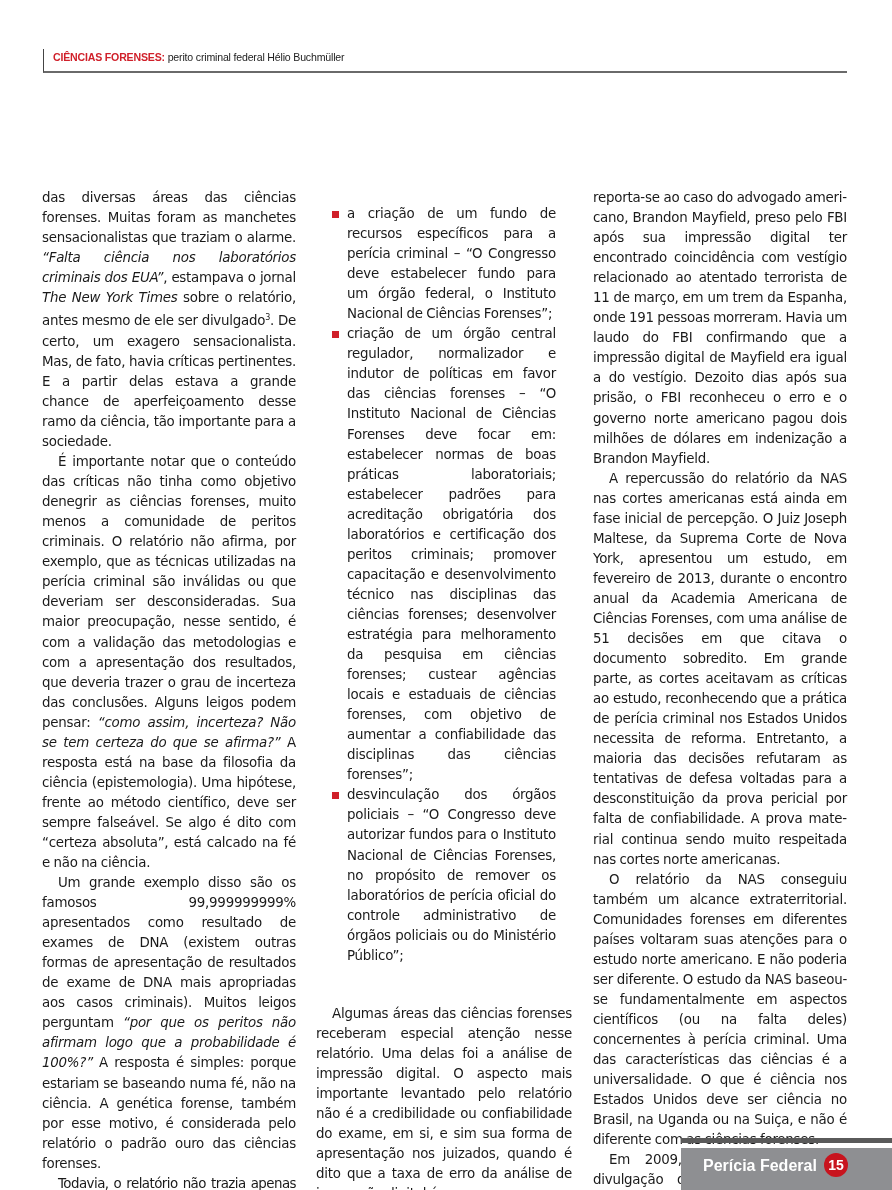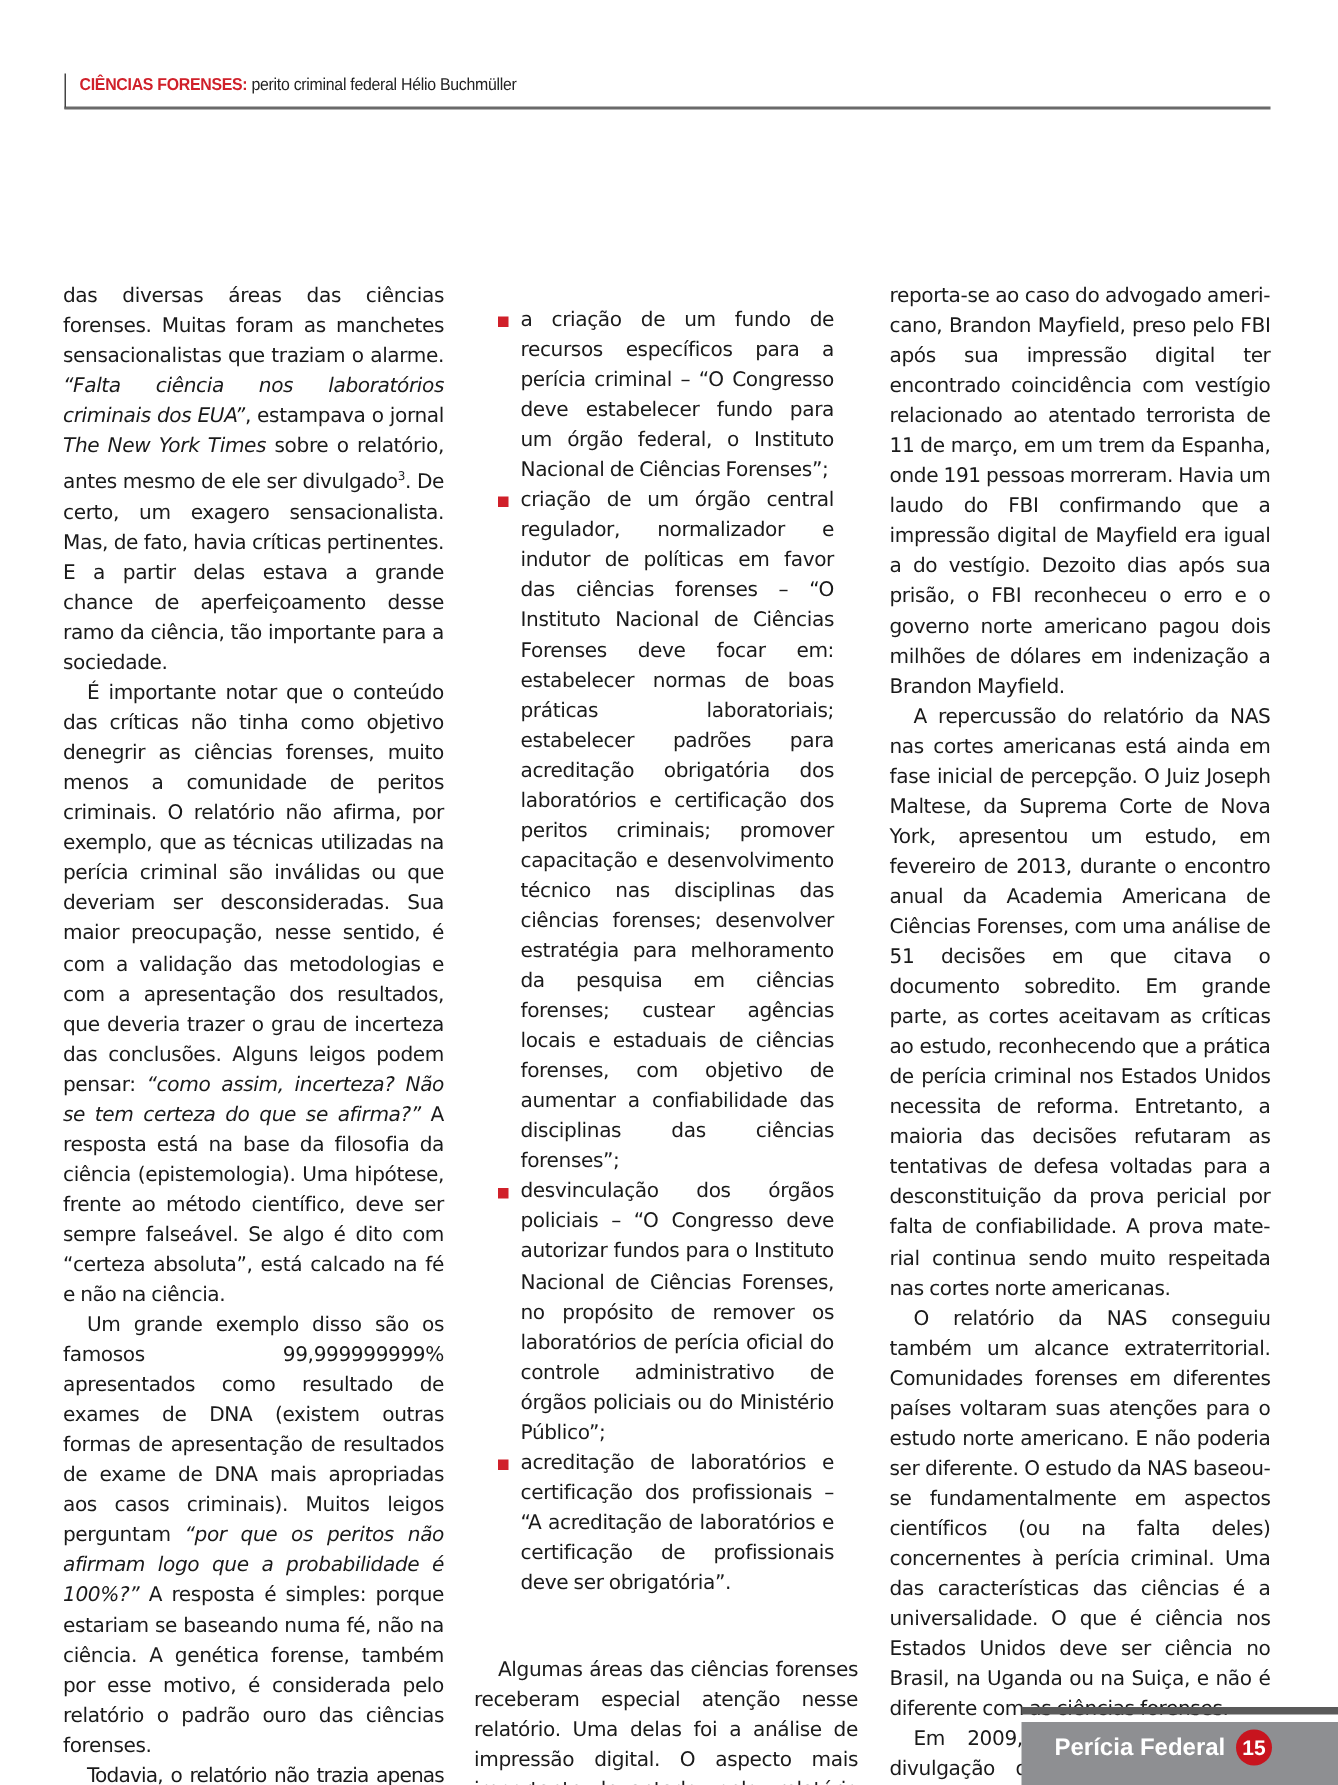--- a/index.html
+++ b/index.html
@@ -49,21 +49,20 @@
   <p class="indent"><span>É importante notar que o conteúdo das críticas não tinha como objetivo denegrir as ciências forenses, muito menos a co­munidade de peritos criminais. O relatório não afirma, por exemplo, que as técnicas utilizadas na perícia criminal são inválidas ou que deveriam ser desconsideradas. Sua maior preocupação, nesse sentido, é com a validação das metodologias e com a apre­sentação dos resultados, que deveria trazer o grau de incerteza das conclusões. Alguns leigos podem pensar: </span><em>“como assim, incerte­za? Não se tem certeza do que se afirma?”</em><span> A resposta está na base da filosofia da ciência (epistemologia). Uma hipótese, frente ao método científico, deve ser sempre falseá­vel. Se algo é dito com “certeza absoluta”, está calcado na fé e não na ciência.</span></p>
   <p class="indent"><span>Um grande exemplo disso são os famo­sos 99,999999999% apresentados como resultado de exames de DNA (existem ou­tras formas de apresentação de resultados de exame de DNA mais apropriadas aos casos criminais). Muitos leigos perguntam </span><em>“por que os peritos não afirmam logo que a probabilidade é 100%?”</em><span> A resposta é simples: porque estariam se baseando numa fé, não na ciência. A genética forense, também por esse motivo, é considerada pelo relatório o padrão ouro das ciências forenses.</span></p>
   <p class="indent tight">Todavia, o relatório não trazia apenas críti­cas. Pelo contrário, apontava de forma explíci­ta, quase cirúrgica, várias recomendações para a necessária adequação da prática das ciências forenses, destacando-se entre as quais:</p>
 </div>
 
 <div class="col col2">
   <ul>
     <li><span class="bullet"></span><span>a criação de um fundo de recursos espe­cíficos para a perícia criminal – “O Con­gresso deve estabelecer fundo para um órgão federal, o Instituto Nacional de Ci­ências Forenses”;</span></li>
     <li><span class="bullet"></span><span>criação de um órgão central regulador, normalizador e indutor de políticas em favor das ciências forenses – “O Instituto Nacional de Ciências Forenses deve focar em: estabelecer normas de boas práticas laboratoriais; estabelecer padrões para acreditação obrigatória dos laboratórios e certificação dos peritos criminais; pro­mover capacitação e desenvolvimento técnico nas disciplinas das ciências foren­ses; desenvolver estratégia para melhora­mento da pesquisa em ciências forenses; custear agências locais e estaduais de ci­ências forenses, com objetivo de aumen­tar a confiabilidade das disciplinas das ciências forenses”;</span></li>
     <li><span class="bullet"></span><span>desvinculação dos órgãos policiais – “O Congresso deve autorizar fundos para o Instituto Nacional de Ciências Forenses, no propósito de remover os laboratórios de perícia oficial do controle administra­tivo de órgãos policiais ou do Ministério Público”;</span></li>
-    <li><span class="bullet"></span><span>acreditação de laboratórios e certificação dos profissionais – “A acreditação de la­boratórios e certificação de profissionais deve ser obrigatória”.</span></li>
   </ul>
   <div class="spacer"></div>
   <p class="indent">Algumas áreas das ciências forenses re­ceberam especial atenção nesse relatório. Uma delas foi a análise de impressão di­gital. O aspecto mais importante levanta­do pelo relatório não é a credibilidade ou confiabilidade do exame, em si, e sim sua forma de apresentação nos juizados, quan­do é dito que a taxa de erro da análise de impressão digital é zero.</p>
   <p class="indent">Para ilustrar sua preocupação com a possibilidade de erros em decorrência da falta de metodologias que possam afas­tar conclusões tendenciosas, o relatório</p>
 </div>
 
 <div class="col col3">
   <p>reporta-se ao caso do advogado ameri­cano, Brandon Mayfield, preso pelo FBI após sua impressão digital ter encontra­do coincidência com vestígio relacionado ao atentado terrorista de 11 de março, em um trem da Espanha, onde 191 pes­soas morreram. Havia um laudo do FBI confirmando que a impressão digital de Mayfield era igual a do vestígio. Dezoito dias após sua prisão, o FBI reconheceu o erro e o governo norte americano pagou dois milhões de dólares em indenização a Brandon Mayfield.</p>
   <p class="indent">A repercussão do relatório da NAS nas cortes americanas  está ainda em fase ini­cial de percepção. O Juiz Joseph Maltese, da Suprema Corte de Nova York, apre­sentou um estudo, em fevereiro de 2013, durante o encontro anual da Academia Americana de Ciências Forenses, com uma análise de 51 decisões em que citava o documento sobredito. Em grande parte, as cortes aceitavam as críticas ao estudo, reconhecendo que a prática de perícia cri­minal nos Estados Unidos necessita de re­forma. Entretanto, a maioria das decisões refutaram as tentativas de defesa voltadas para a desconstituição da prova pericial por falta de confiabilidade. A prova mate­rial continua sendo muito respeitada nas cortes norte americanas.</p>
   <p class="indent">O relatório da NAS conseguiu também um alcance extraterritorial. Comunidades forenses em diferentes países voltaram suas atenções para o estudo norte ameri­cano. E não poderia ser diferente. O estu­do da NAS baseou-se fundamentalmente em aspectos científicos (ou na falta deles) concernentes à perícia criminal. Uma das características das ciências é a universali­dade. O que é ciência nos Estados Unidos deve ser ciência no Brasil, na Uganda ou na Suiça, e não é diferente com as ciên­cias forenses.</p>

